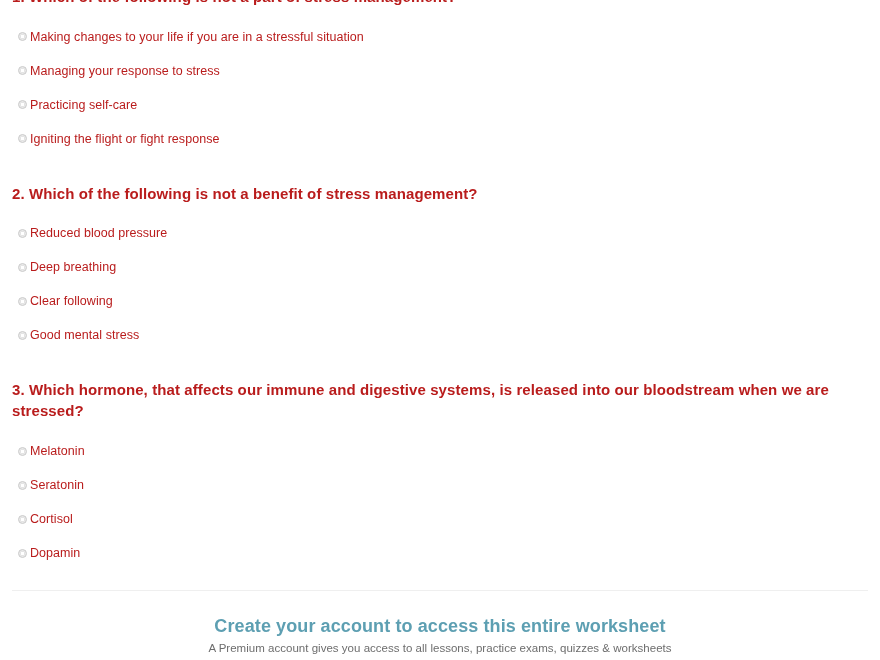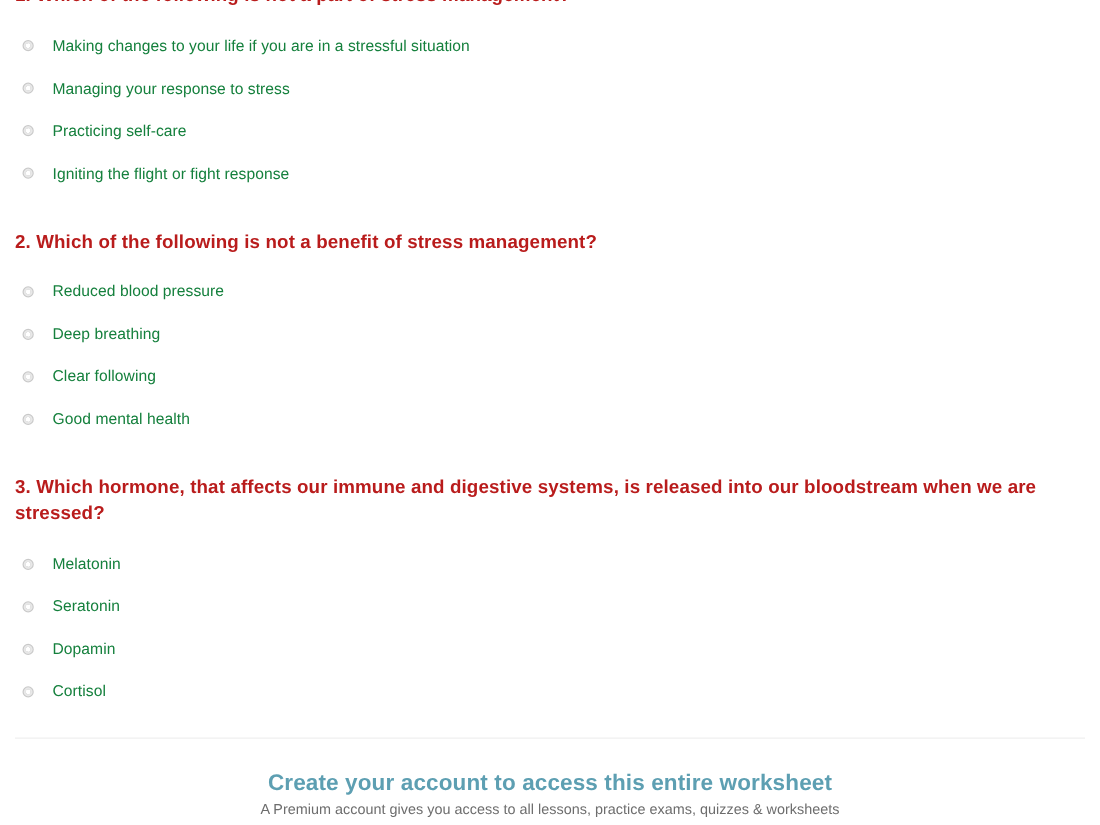--- a/index.html
+++ b/index.html
@@ -65,23 +65,23 @@
     border-radius: 50%;
     border: 1px solid #c9c9c9;
     background: radial-gradient(circle at 50% 50%, #ffffff 0%, #ffffff 34%, #e2e2e2 36%, #f4f4f4 100%);
     box-sizing: border-box;
     margin-left: 6px;
     margin-right: 0;
   }
 
   .option-label {
     font-size: 12.5px;
-    color: #15803d;
+    color: #b91c1c;
     line-height: 1;
-    padding-left: 15px;
+    padding-left: 3px;
     letter-spacing: 0.05px;
     white-space: nowrap;
   }
 
   
   .divider {
     height: 1px;
     background: #efefef;
     margin: 20px 12px 0 12px;
   }
@@ -147,43 +147,43 @@
         <li class="option-row">
           <span class="radio"></span>
           <span class="option-label">Deep breathing</span>
         </li>
         <li class="option-row">
           <span class="radio"></span>
           <span class="option-label">Clear following</span>
         </li>
         <li class="option-row">
           <span class="radio"></span>
-          <span class="option-label">Good mental health</span>
+          <span class="option-label">Good mental stress</span>
         </li>
       </ul>
     </div>
 
     <div class="question-block q3">
       <p class="question-text">3. Which hormone, that affects our immune and digestive systems, is released into our bloodstream when we are stressed?</p>
       <ul class="options">
         <li class="option-row">
           <span class="radio"></span>
           <span class="option-label">Melatonin</span>
         </li>
         <li class="option-row">
           <span class="radio"></span>
           <span class="option-label">Seratonin</span>
         </li>
         <li class="option-row">
           <span class="radio"></span>
-          <span class="option-label">Dopamin</span>
+          <span class="option-label">Cortisol</span>
         </li>
         <li class="option-row">
           <span class="radio"></span>
-          <span class="option-label">Cortisol</span>
+          <span class="option-label">Dopamin</span>
         </li>
       </ul>
     </div>
 
   </div>
 
   <div class="divider"></div>
 
   <div class="promo">
     <div class="promo-headline">Create your account to access this entire worksheet</div>

